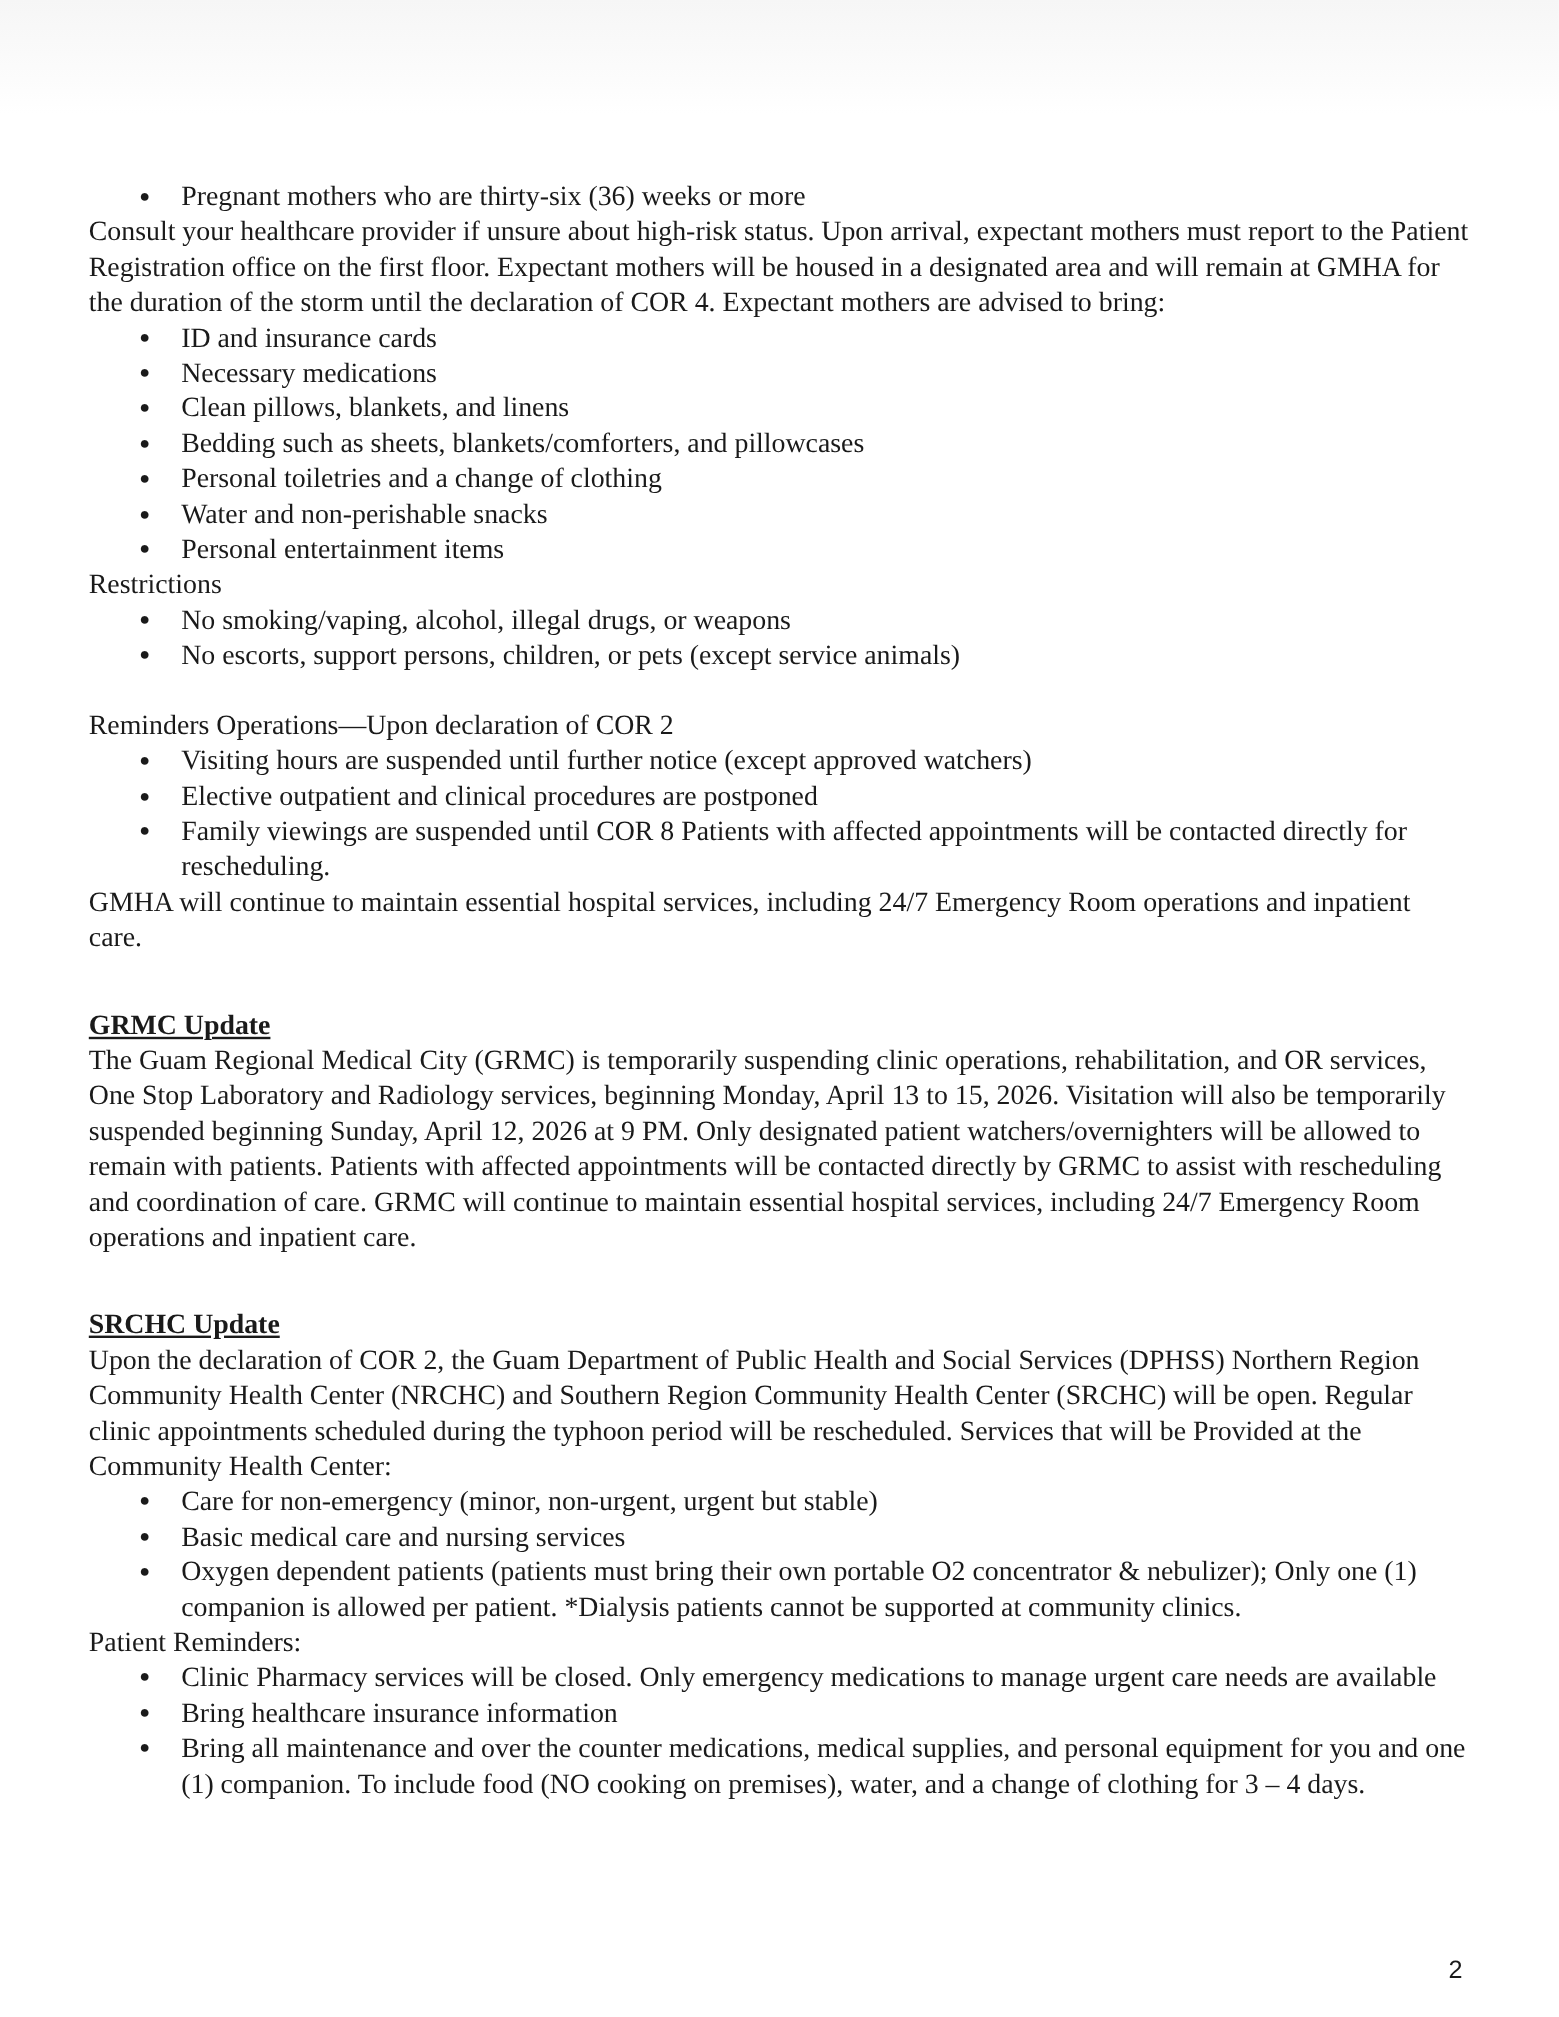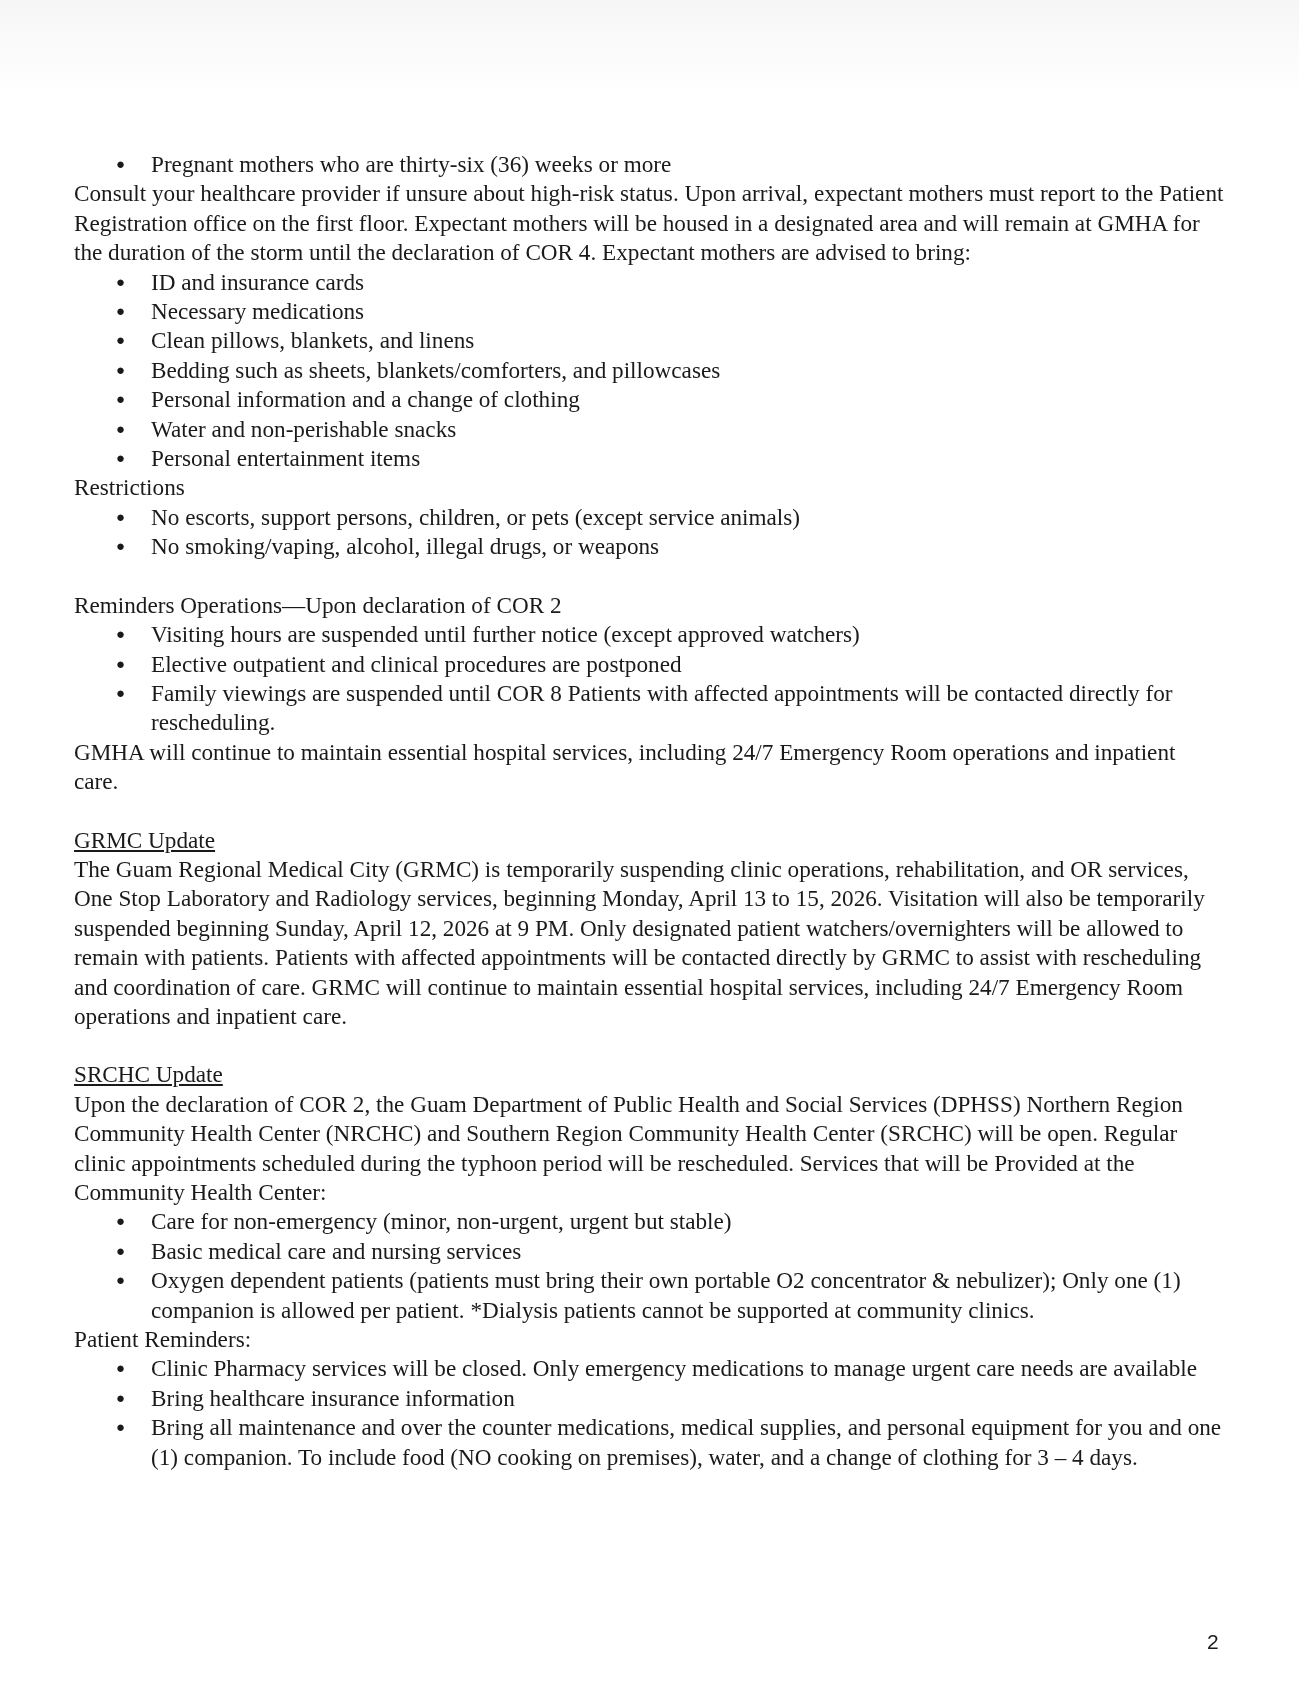--- a/index.html
+++ b/index.html
@@ -7,48 +7,48 @@
          font-family:"Liberation Serif", serif; color:#1a1a1a; }
   .topband { position:absolute; left:0; top:0; width:1299px; height:95px;
              background:linear-gradient(#f6f6f6, #fcfcfc 70%, #ffffff); }
   .page { position:absolute; left:74px; top:150px; width:1150px;
           font-size:23.2px; line-height:29.4px; }
   .p { margin:0; }
   ul { margin:0; padding:0; list-style:none; }
   li { position:relative; padding-left:77px; }
   li::before { content:"\25CF"; position:absolute; left:42px; top:0; font-size:15px; }
   .gap { height:29px; }
-  .head { font-weight:normal; text-decoration:underline; }
+  .head { font-weight:bold; text-decoration:underline;margin-top:15px; }
   .ital { }
   .pagenum { position:absolute; left:1207px; top:1630px; font-family:"Liberation Sans", sans-serif;
              font-size:21px; color:#1a1a1a; }
 </style>
 </head>
 <body>
 
 <div class="topband"></div>
 
 <div class="page">
   <ul>
     <li>Pregnant mothers who are thirty-six (36) weeks or more</li>
   </ul>
   <p class="p">Consult your healthcare provider if unsure about high-risk status. Upon arrival, expectant mothers must report to the Patient Registration office on the first floor. Expectant mothers will be housed in a designated area and will remain at GMHA for the duration of the storm until the declaration of COR 4. Expectant mothers are advised to bring:</p>
   <ul>
     <li>ID and insurance cards</li>
     <li>Necessary medications</li>
     <li>Clean pillows, blankets, and linens</li>
     <li>Bedding such as sheets, blankets/comforters, and pillowcases</li>
-    <li>Personal information and a change of clothing</li>
+    <li>Personal toiletries and a change of clothing</li>
     <li>Water and non-perishable snacks</li>
     <li>Personal entertainment items</li>
   </ul>
   <p class="p">Restrictions</p>
   <ul>
+    <li>No smoking/vaping, alcohol, illegal drugs, or weapons</li>
     <li>No escorts, support persons, children, or pets (except service animals)</li>
-    <li>No smoking/vaping, alcohol, illegal drugs, or weapons</li>
   </ul>
   <div class="gap"></div>
   <p class="p"><span>Reminders Operations—</span><span class="ital">Upon declaration of COR 2</span></p>
   <ul>
     <li>Visiting hours are suspended until further notice (except approved watchers)</li>
     <li>Elective outpatient and clinical procedures are postponed</li>
     <li>Family viewings are suspended until COR 8 Patients with affected appointments will be contacted directly for rescheduling.</li>
   </ul>
   <p class="p">GMHA will continue to maintain essential hospital services, including 24/7 Emergency Room operations and inpatient care.</p>
   <div class="gap"></div>

